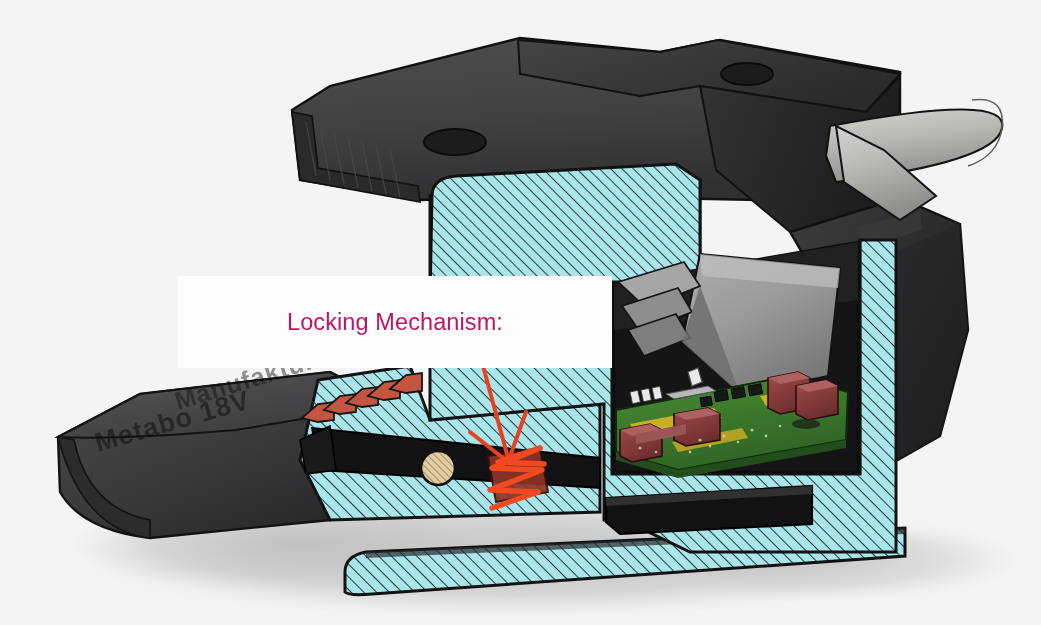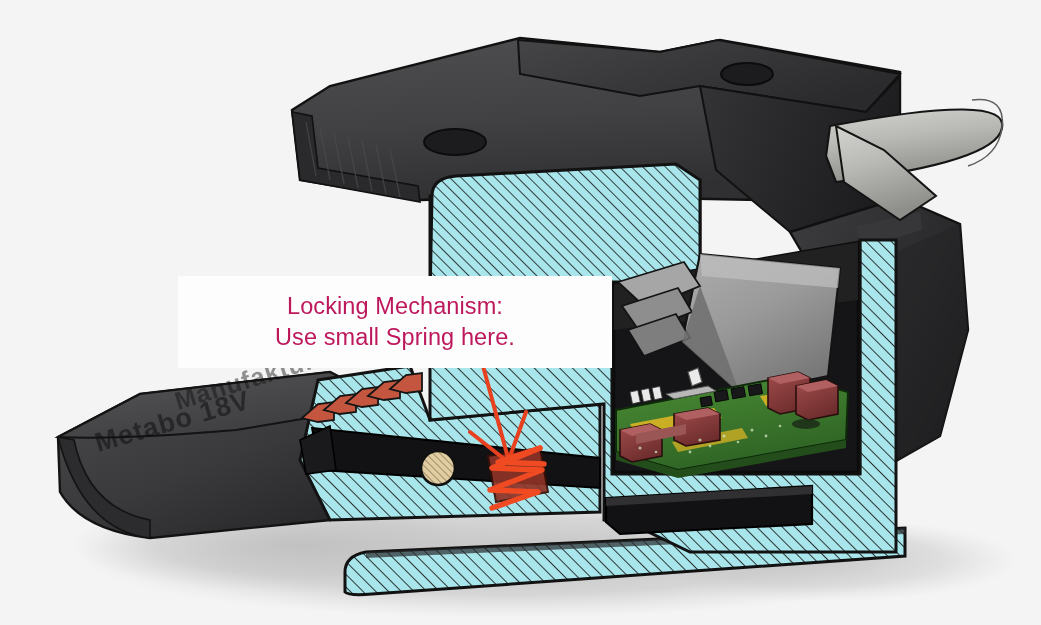--- a/index.html
+++ b/index.html
@@ -282,14 +282,13 @@
   <g fill="none" stroke="#ef4a22" stroke-width="5.5" stroke-linecap="round" stroke-linejoin="round">
     <path d="M540,448 L492,468 L542,470 L490,490 L538,492 L492,508"></path>
     <path d="M540,448 L498,462 L544,464"></path>
   </g>
 
 </svg>
 </div>
 
 <div id="callout">
   <div class="ln">Locking Mechanism:</div>
-  <div class="ln">Use small Spring here.</div>
 </div>
 
 </body></html>

